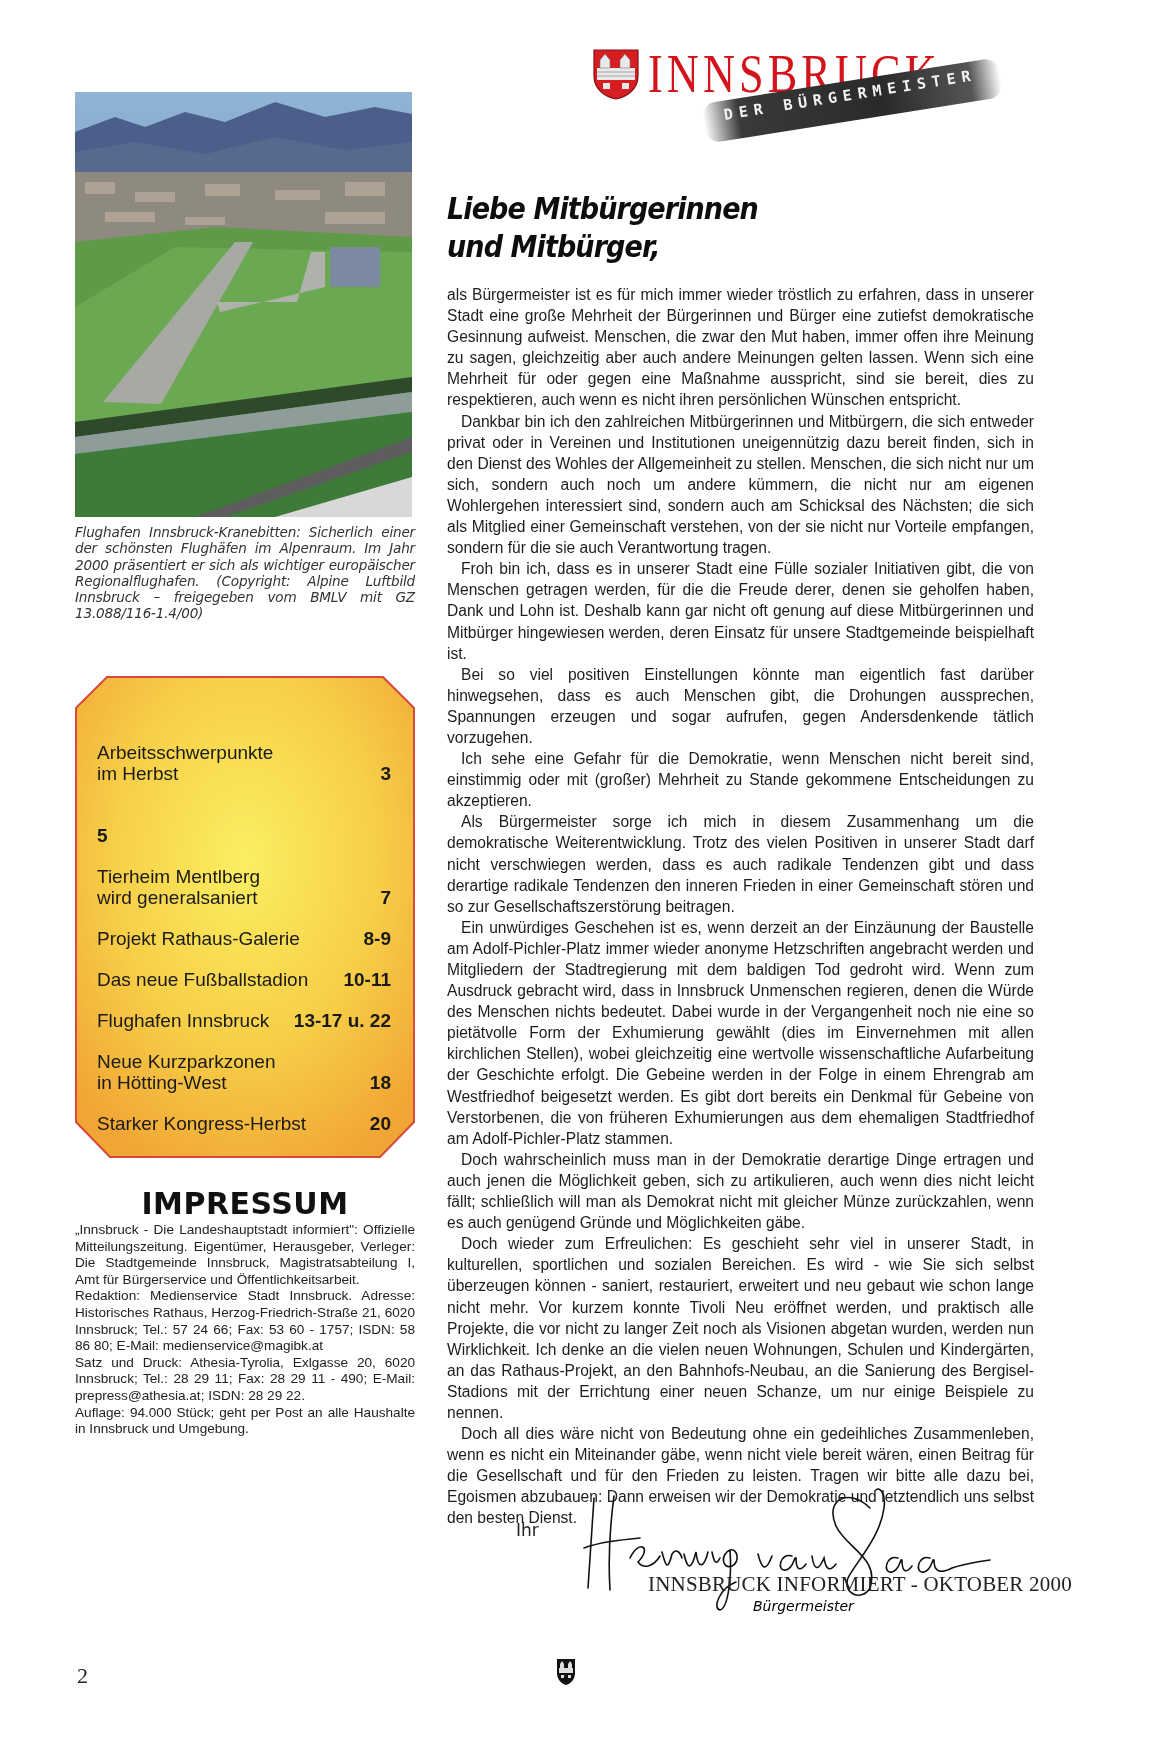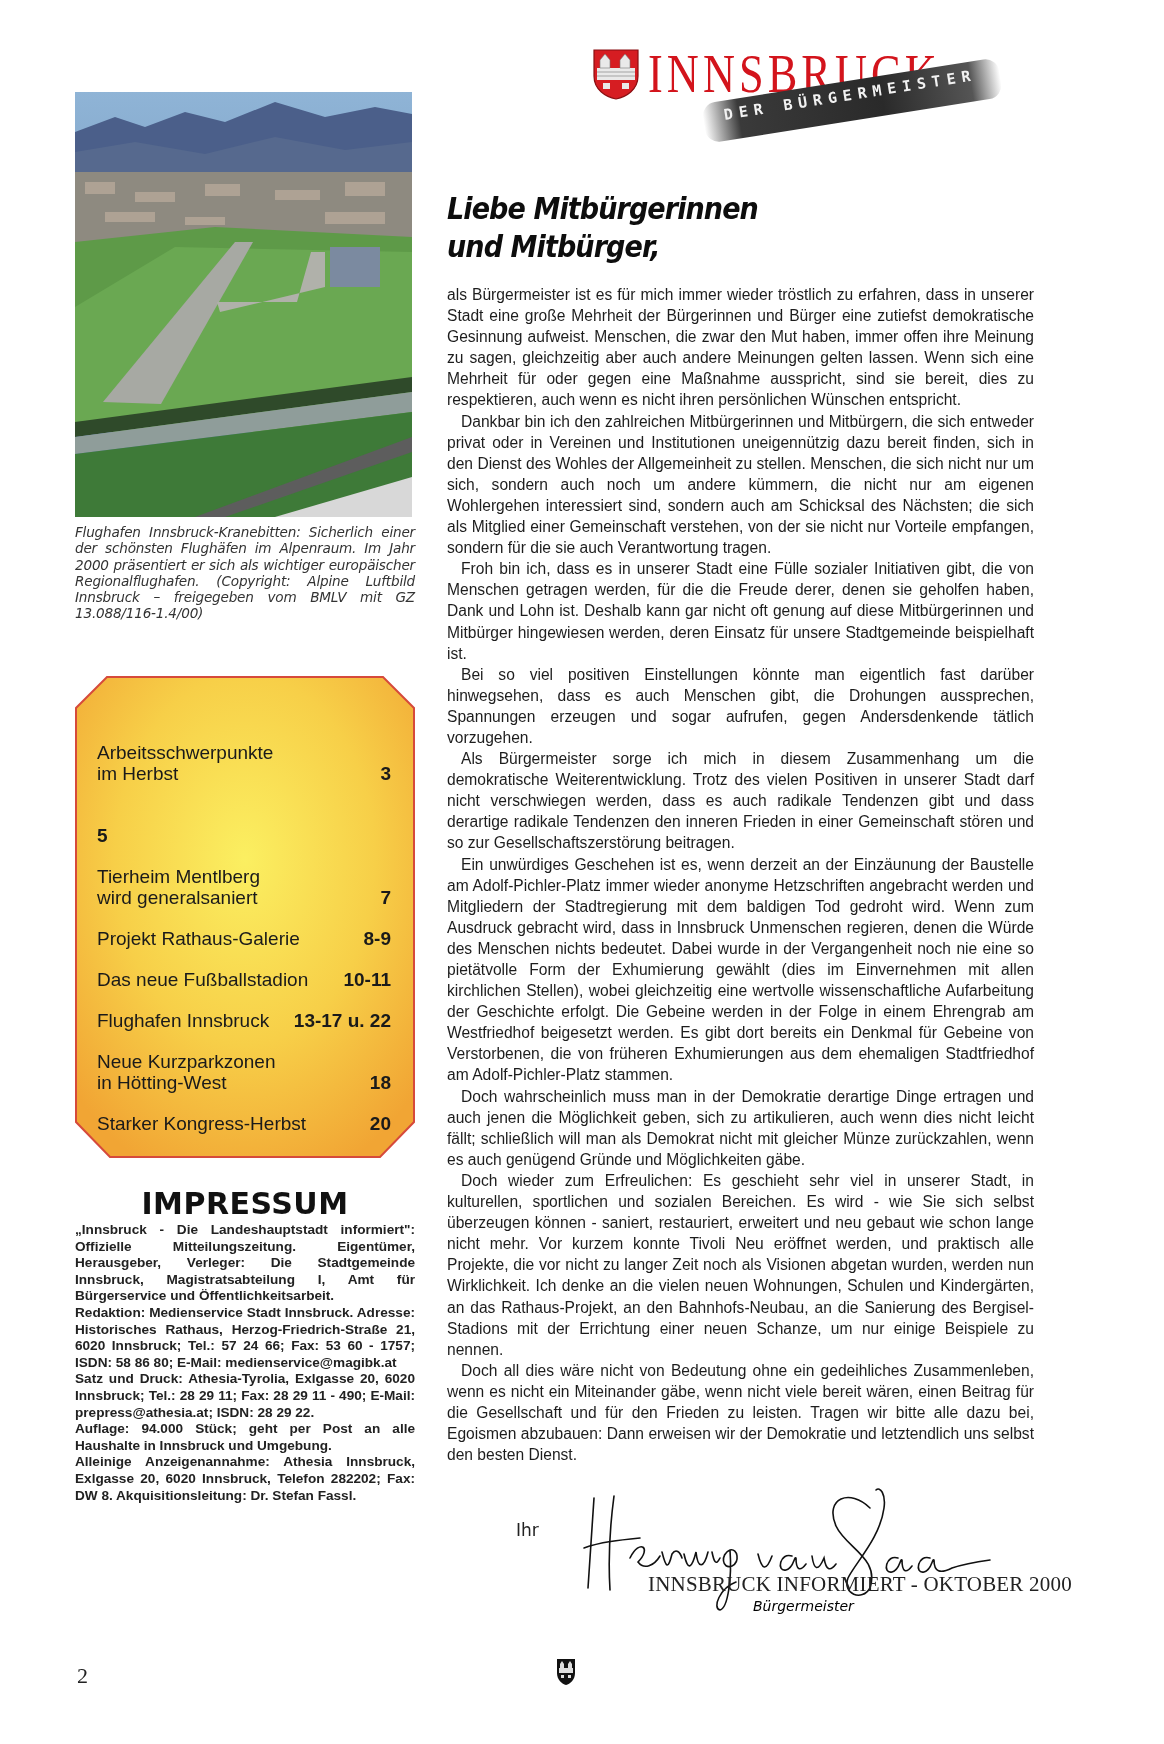--- a/index.html
+++ b/index.html
@@ -29,21 +29,21 @@
     font-weight: bold; font-size: 25px; color: #111; letter-spacing: -0.3px; }
   .toc-list { position: absolute; left: 22px; right: 24px; top: 66px; }
   .toc-item { display: flex; justify-content: space-between; align-items: flex-end; font-size: 19px; line-height: 21px; color: #1a1a1a; }
   .toc-item .lbl { white-space: pre-line; margin-top: 47px; }
   .toc-item .pg { font-weight: bold; white-space: nowrap; }
   .toc-item.two { height: 42px; margin-bottom: 20px; }
   .toc-item.one { height: 21px; margin-bottom: 20px; }
 
   .impressum-title { position: absolute; left: 75px; top: 1186px; width: 340px; text-align: center;
     font-family: "DejaVu Sans", sans-serif; font-weight: bold; font-size: 30px; letter-spacing: 0.5px; color: #111; }
-  .impressum { position: absolute; left: 75px; top: 1222px; width: 340px; font-size: 13.6px; line-height: 16.6px; color: #222; text-align: justify; font-weight: bold; }
+  .impressum { position: absolute; left: 75px; top: 1222px; width: 340px; font-size: 13.6px; line-height: 16.6px; color: #222; text-align: justify; }
   .impressum p { margin: 0; }
 
   
   .greeting { position: absolute; left: 447px; top: 190px; font-family: "DejaVu Sans", sans-serif; font-weight: bold; font-style: italic;
     font-size: 30px; line-height: 38px; color: #0d0d0d; letter-spacing: -1px; transform: scaleX(0.9); transform-origin: left top; }
   .letter { position: absolute; left: 447px; top: 284px; width: 587px; font-size: 15.6px; line-height: 21.1px; color: #1d1d1d; text-align: justify; }
   .letter p { margin: 0; }
   .letter p + p { text-indent: 14px; }
 
   .sign-ihr { position: absolute; left: 516px; top: 1520px; font-family: "DejaVu Sans", sans-serif; font-size: 17px; color: #222; }
@@ -160,33 +160,33 @@
     </div>
   </div>
 </div>
 
 <div class="impressum-title">IMPRESSUM</div>
 <div class="impressum">
   <p>„Innsbruck - Die Landeshauptstadt informiert": Offizielle Mitteilungszeitung. Eigentümer, Herausgeber, Verleger: Die Stadtgemeinde Innsbruck, Magistratsabteilung I, Amt für Bürgerservice und Öffentlichkeitsarbeit.</p>
   <p>Redaktion: Medienservice Stadt Innsbruck. Adresse: Historisches Rathaus, Herzog-Friedrich-Straße 21, 6020 Innsbruck; Tel.: 57 24 66; Fax: 53 60 - 1757; ISDN: 58 86 80; E-Mail: medienservice@magibk.at</p>
   <p>Satz und Druck: Athesia-Tyrolia, Exlgasse 20, 6020 Innsbruck; Tel.: 28 29 11; Fax: 28 29 11 - 490; E-Mail: prepress@athesia.at; ISDN: 28 29 22.</p>
   <p>Auflage: 94.000 Stück; geht per Post an alle Haushalte in Innsbruck und Umgebung.</p>
-  <p>Alleinige Anzeigenannahme: Athesia Innsbruck, Exlgasse 20, 6020 Innsbruck, Telefon 282202; Fax: DW 8. Akquisitionsleitung: Dr. Stefan Fassl.</p>
 </div>
 
 <div class="greeting">
   <div>Liebe Mitbürgerinnen</div>
   <div>und Mitbürger,</div>
 </div>
 
 <div class="letter">
   <p>als Bürgermeister ist es für mich immer wieder tröstlich zu erfahren, dass in unserer Stadt eine große Mehrheit der Bürgerinnen und Bürger eine zutiefst demokratische Gesinnung aufweist. Menschen, die zwar den Mut haben, immer offen ihre Meinung zu sagen, gleichzeitig aber auch andere Meinungen gelten lassen. Wenn sich eine Mehrheit für oder gegen eine Maßnahme ausspricht, sind sie bereit, dies zu respektieren, auch wenn es nicht ihren persönlichen Wünschen entspricht.</p>
   <p>Dankbar bin ich den zahlreichen Mitbürgerinnen und Mitbürgern, die sich entweder privat oder in Vereinen und Institutionen uneigennützig dazu bereit finden, sich in den Dienst des Wohles der Allgemeinheit zu stellen. Menschen, die sich nicht nur um sich, sondern auch noch um andere kümmern, die nicht nur am eigenen Wohlergehen interessiert sind, sondern auch am Schicksal des Nächsten; die sich als Mitglied einer Gemeinschaft verstehen, von der sie nicht nur Vorteile empfangen, sondern für die sie auch Verantwortung tragen.</p>
   <p>Froh bin ich, dass es in unserer Stadt eine Fülle sozialer Initiativen gibt, die von Menschen getragen werden, für die die Freude derer, denen sie geholfen haben, Dank und Lohn ist. Deshalb kann gar nicht oft genung auf diese Mitbürgerinnen und Mitbürger hingewiesen werden, deren Einsatz für unsere Stadtgemeinde beispielhaft ist.</p>
   <p>Bei so viel positiven Einstellungen könnte man eigentlich fast darüber hinwegsehen, dass es auch Menschen gibt, die Drohungen aussprechen, Spannungen erzeugen und sogar aufrufen, gegen Andersdenkende tätlich vorzugehen.</p>
+  <p>Ich sehe eine Gefahr für die Demokratie, wenn Menschen nicht bereit sind, einstimmig oder mit (großer) Mehrheit zu Stande gekommene Entscheidungen zu akzeptieren.</p>
   <p>Als Bürgermeister sorge ich mich in diesem Zusammenhang um die demokratische Weiterentwicklung. Trotz des vielen Positiven in unserer Stadt darf nicht verschwiegen werden, dass es auch radikale Tendenzen gibt und dass derartige radikale Tendenzen den inneren Frieden in einer Gemeinschaft stören und so zur Gesellschaftszerstörung beitragen.</p>
   <p>Ein unwürdiges Geschehen ist es, wenn derzeit an der Einzäunung der Baustelle am Adolf-Pichler-Platz immer wieder anonyme Hetzschriften angebracht werden und Mitgliedern der Stadtregierung mit dem baldigen Tod gedroht wird. Wenn zum Ausdruck gebracht wird, dass in Innsbruck Unmenschen regieren, denen die Würde des Menschen nichts bedeutet. Dabei wurde in der Vergangenheit noch nie eine so pietätvolle Form der Exhumierung gewählt (dies im Einvernehmen mit allen kirchlichen Stellen), wobei gleichzeitig eine wertvolle wissenschaftliche Aufarbeitung der Geschichte erfolgt. Die Gebeine werden in der Folge in einem Ehrengrab am Westfriedhof beigesetzt werden. Es gibt dort bereits ein Denkmal für Gebeine von Verstorbenen, die von früheren Exhumierungen aus dem ehemaligen Stadtfriedhof am Adolf-Pichler-Platz stammen.</p>
   <p>Doch wahrscheinlich muss man in der Demokratie derartige Dinge ertragen und auch jenen die Möglichkeit geben, sich zu artikulieren, auch wenn dies nicht leicht fällt; schließlich will man als Demokrat nicht mit gleicher Münze zurückzahlen, wenn es auch genügend Gründe und Möglichkeiten gäbe.</p>
   <p>Doch wieder zum Erfreulichen: Es geschieht sehr viel in unserer Stadt, in kulturellen, sportlichen und sozialen Bereichen. Es wird - wie Sie sich selbst überzeugen können - saniert, restauriert, erweitert und neu gebaut wie schon lange nicht mehr. Vor kurzem konnte Tivoli Neu eröffnet werden, und praktisch alle Projekte, die vor nicht zu langer Zeit noch als Visionen abgetan wurden, werden nun Wirklichkeit. Ich denke an die vielen neuen Wohnungen, Schulen und Kindergärten, an das Rathaus-Projekt, an den Bahnhofs-Neubau, an die Sanierung des Bergisel-Stadions mit der Errichtung einer neuen Schanze, um nur einige Beispiele zu nennen.</p>
   <p>Doch all dies wäre nicht von Bedeutung ohne ein gedeihliches Zusammenleben, wenn es nicht ein Miteinander gäbe, wenn nicht viele bereit wären, einen Beitrag für die Gesellschaft und für den Frieden zu leisten. Tragen wir bitte alle dazu bei, Egoismen abzubauen: Dann erweisen wir der Demokratie und letztendlich uns selbst den besten Dienst.</p>
 </div>
 
 <div class="sign-ihr">Ihr</div>
 <svg class="signature" viewBox="0 0 430 140" fill="none" stroke="#111" stroke-width="1.6" stroke-linecap="round">
   <path d="M8 110 C10 80 12 50 14 20"></path>

